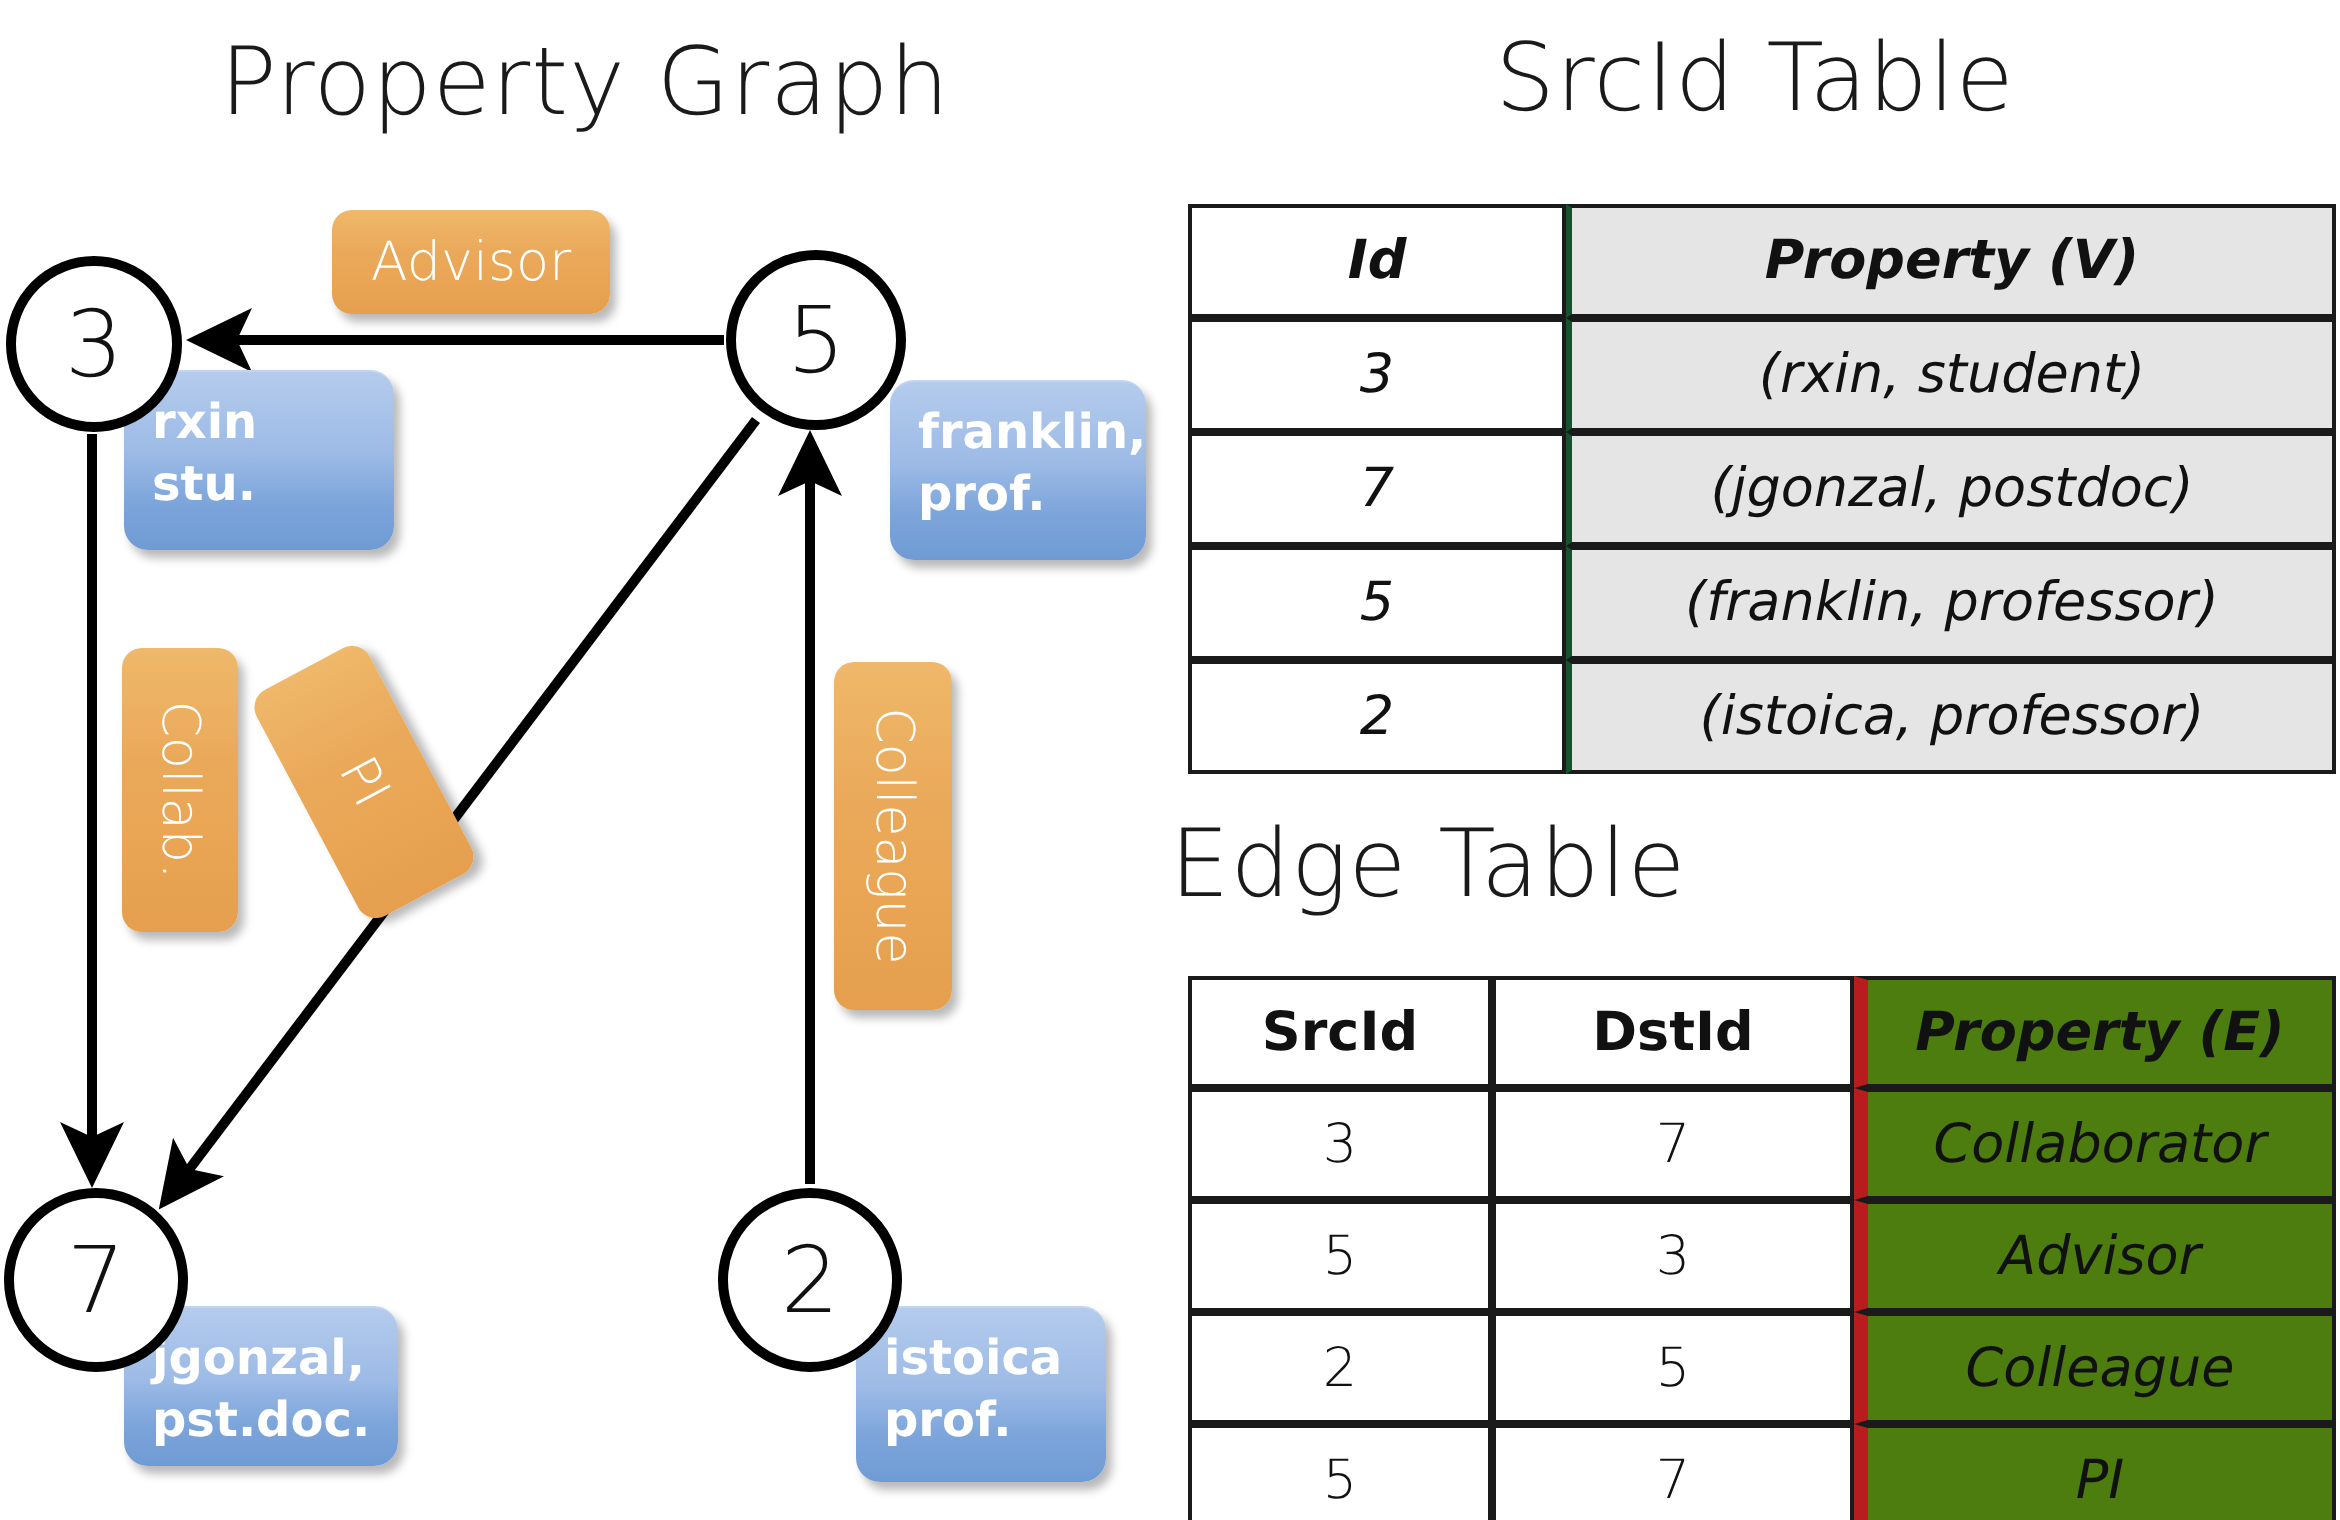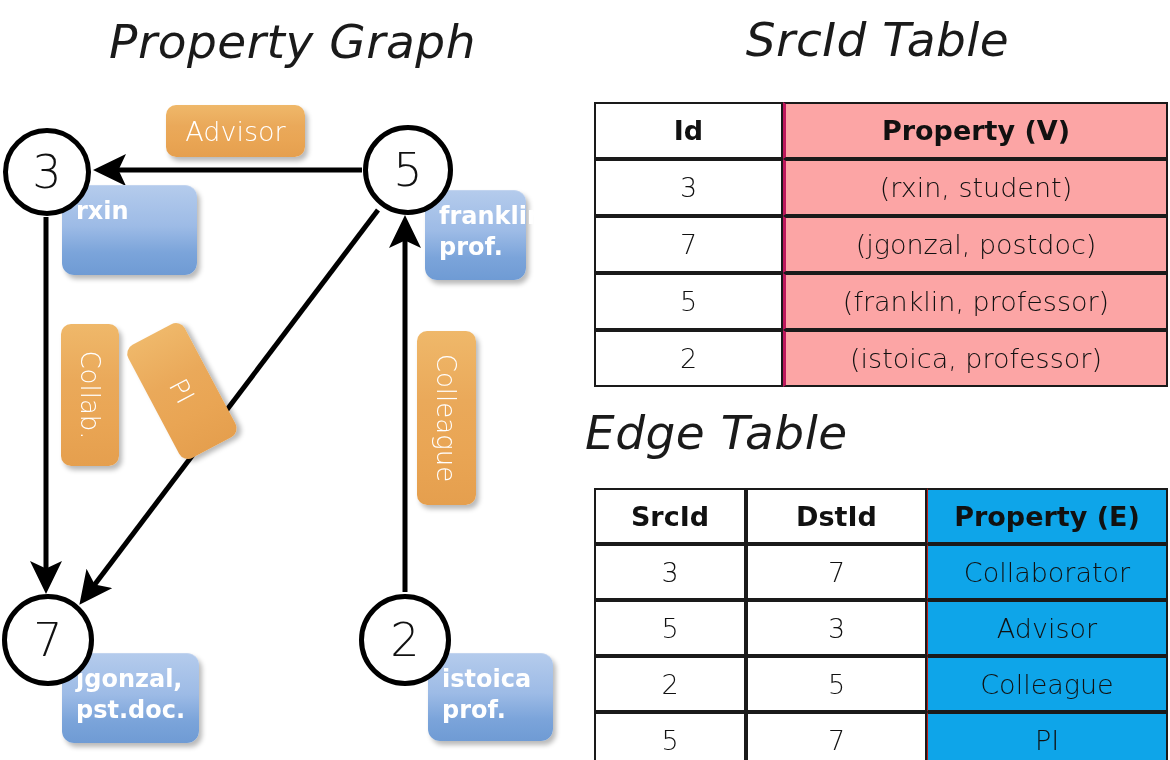--- a/index.html
+++ b/index.html
@@ -17,21 +17,20 @@
   }
 
   
   .title {
     position: absolute;
     font-family: "DejaVu Sans", sans-serif;
     font-weight: 300;
     color: #1a1a1a;
     white-space: nowrap;
     letter-spacing: 0.5px;
-    font-style: italic;
   }
   #title-property-graph {
     left: 0; top: 14px;
     width: 585px;
     text-align: center;
     font-size: 47px;
     line-height: 56px;
   }
   #title-vertex-table {
     left: 585px; top: 12px;
@@ -90,22 +89,22 @@
     color: #ffffff;
     font-family: "DejaVu Sans", sans-serif;
     font-weight: 700;
     font-size: 24px;
     line-height: 31px;
     padding: 10px 0 0 14px;
     box-sizing: border-box;
     border-top: 1px solid #c2d4ef;
   }
   #prop-rxin     { left: 62px;  top: 185px; width: 135px; height: 90px; }
-  #prop-franklin { left: 425px; top: 190px; width: 101px; height: 90px; }
-  #prop-jgonzal  { left: 62px;  top: 653px; width: 137px; height: 90px; }
+  #prop-franklin { left: 445px; top: 190px; width: 128px; height: 90px; }
+  #prop-jgonzal  { left: 62px;  top: 653px; width: 137px; height: 80px; }
   #prop-istoica  { left: 428px; top: 653px; width: 125px; height: 88px; }
 
   
   .edge-label {
     position: absolute;
     border-radius: 10px;
     background: linear-gradient(180deg, #efb86a 0%, #eaa95a 40%, #e9a554 70%, #e59f4e 100%);
     box-shadow: 3px 4px 5px rgba(0,0,0,0.28);
     color: #ffffff;
     font-family: "DejaVu Sans", sans-serif;
@@ -154,29 +153,29 @@
     padding: 0;
     vertical-align: middle;
   }
   .data-table th {
     font-weight: 700;
     font-size: 27px;
   }
   .data-table td { font-size: 27px; }
 
   #vertex-table { left: 594px; top: 102px; width: 574px; }
-  #vertex-table th, #vertex-table td { height: 53px; }
+  #vertex-table th, #vertex-table td { height: 53px; font-style: italic; }
   #vertex-table .col-id { width: 185px; }
-  #vertex-table .val-cell { background: #fca5a5; border-left: 3px solid #be185d; margin-top: 13px; }
+  #vertex-table .val-cell { background: #e5e5e5; border-left: 3px solid #14532d; margin-top: 13px; }
 
   #edge-table { left: 594px; top: 488px; width: 574px; }
   #edge-table th, #edge-table td { height: 52px; }
   #edge-table .col-src { width: 148px; }
   #edge-table .col-dst { width: 177px; }
-  #edge-table .val-cell { background: #0ea5e9; border-left: 1px solid #b91c1c; }
+  #edge-table .val-cell { background: #4d7c0f; border-left: 7px solid #b91c1c; font-style: italic; }
 </style>
 </head>
 <body>
 
 <div id="graph-panel">
 
   <div class="title" id="title-property-graph">Property Graph</div>
 
   <svg id="graph-edges" viewBox="0 0 585 760" xmlns="http://www.w3.org/2000/svg">
     <defs>
@@ -202,20 +201,21 @@
   </div>
   <div class="edge-label" id="edge-label-pi">
     <span>PI</span>
   </div>
   <div class="edge-label" id="edge-label-colleague">
     <span>Colleague</span>
   </div>
 
   <div class="prop-box" id="prop-rxin">
     <div>rxin</div>
+    <div>stu.</div>
   </div>
   <div class="prop-box" id="prop-franklin">
     <div>franklin,</div>
     <div>prof.</div>
   </div>
   <div class="prop-box" id="prop-jgonzal">
     <div>jgonzal,</div>
     <div>pst.doc.</div>
   </div>
   <div class="prop-box" id="prop-istoica">

